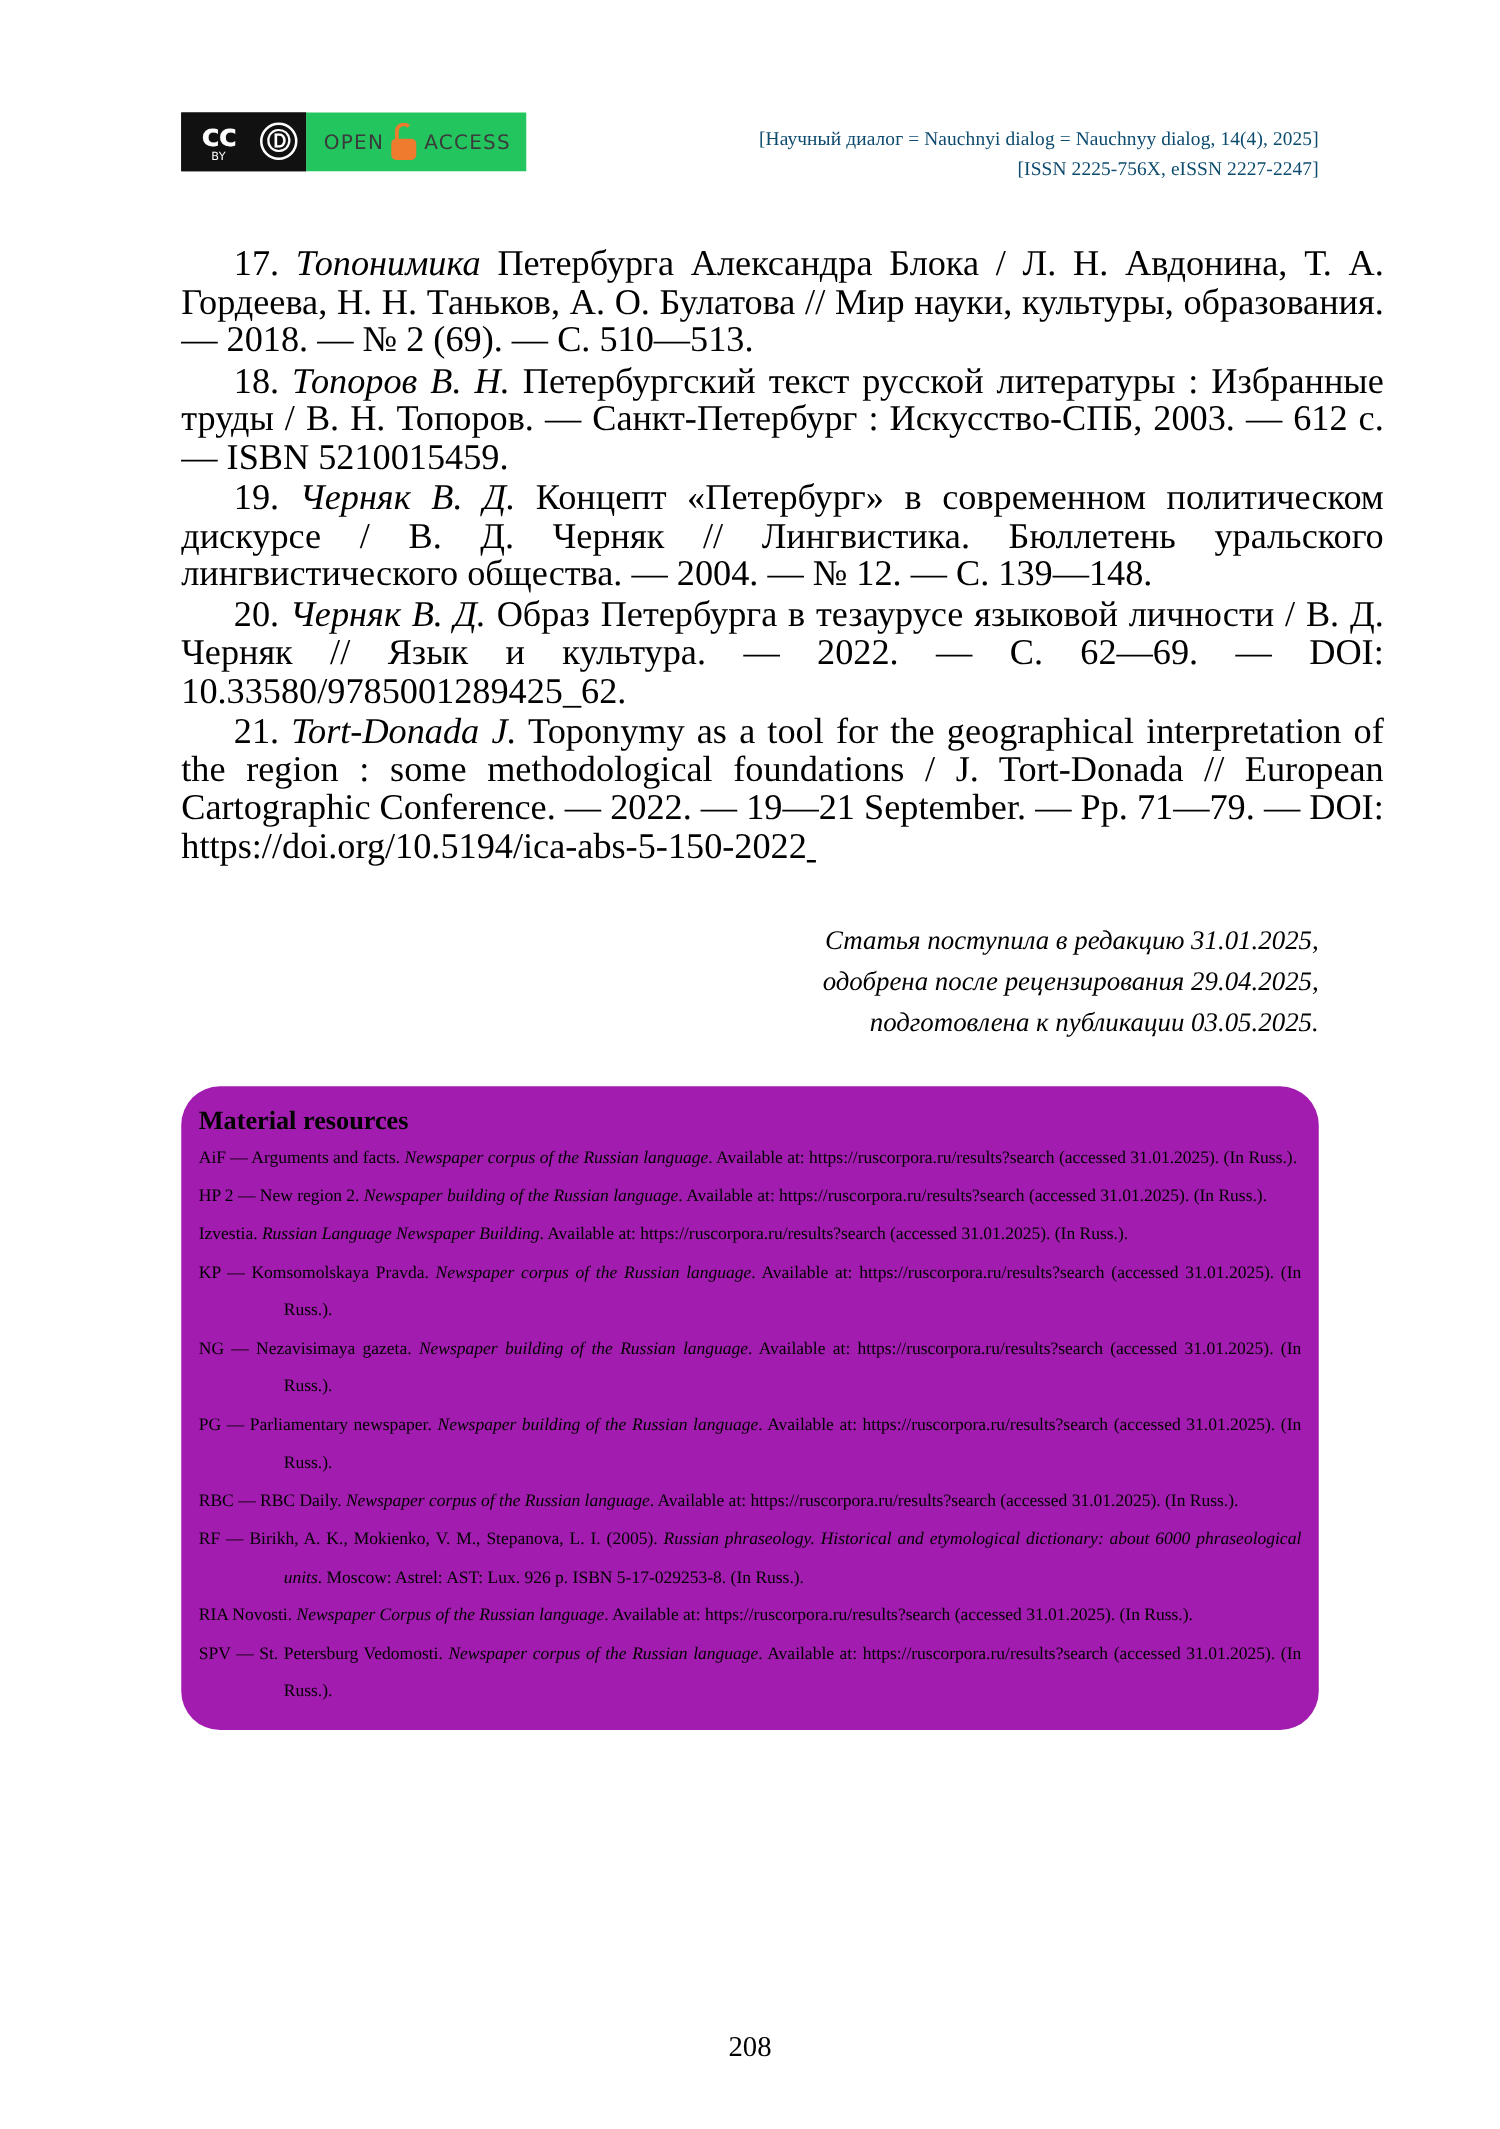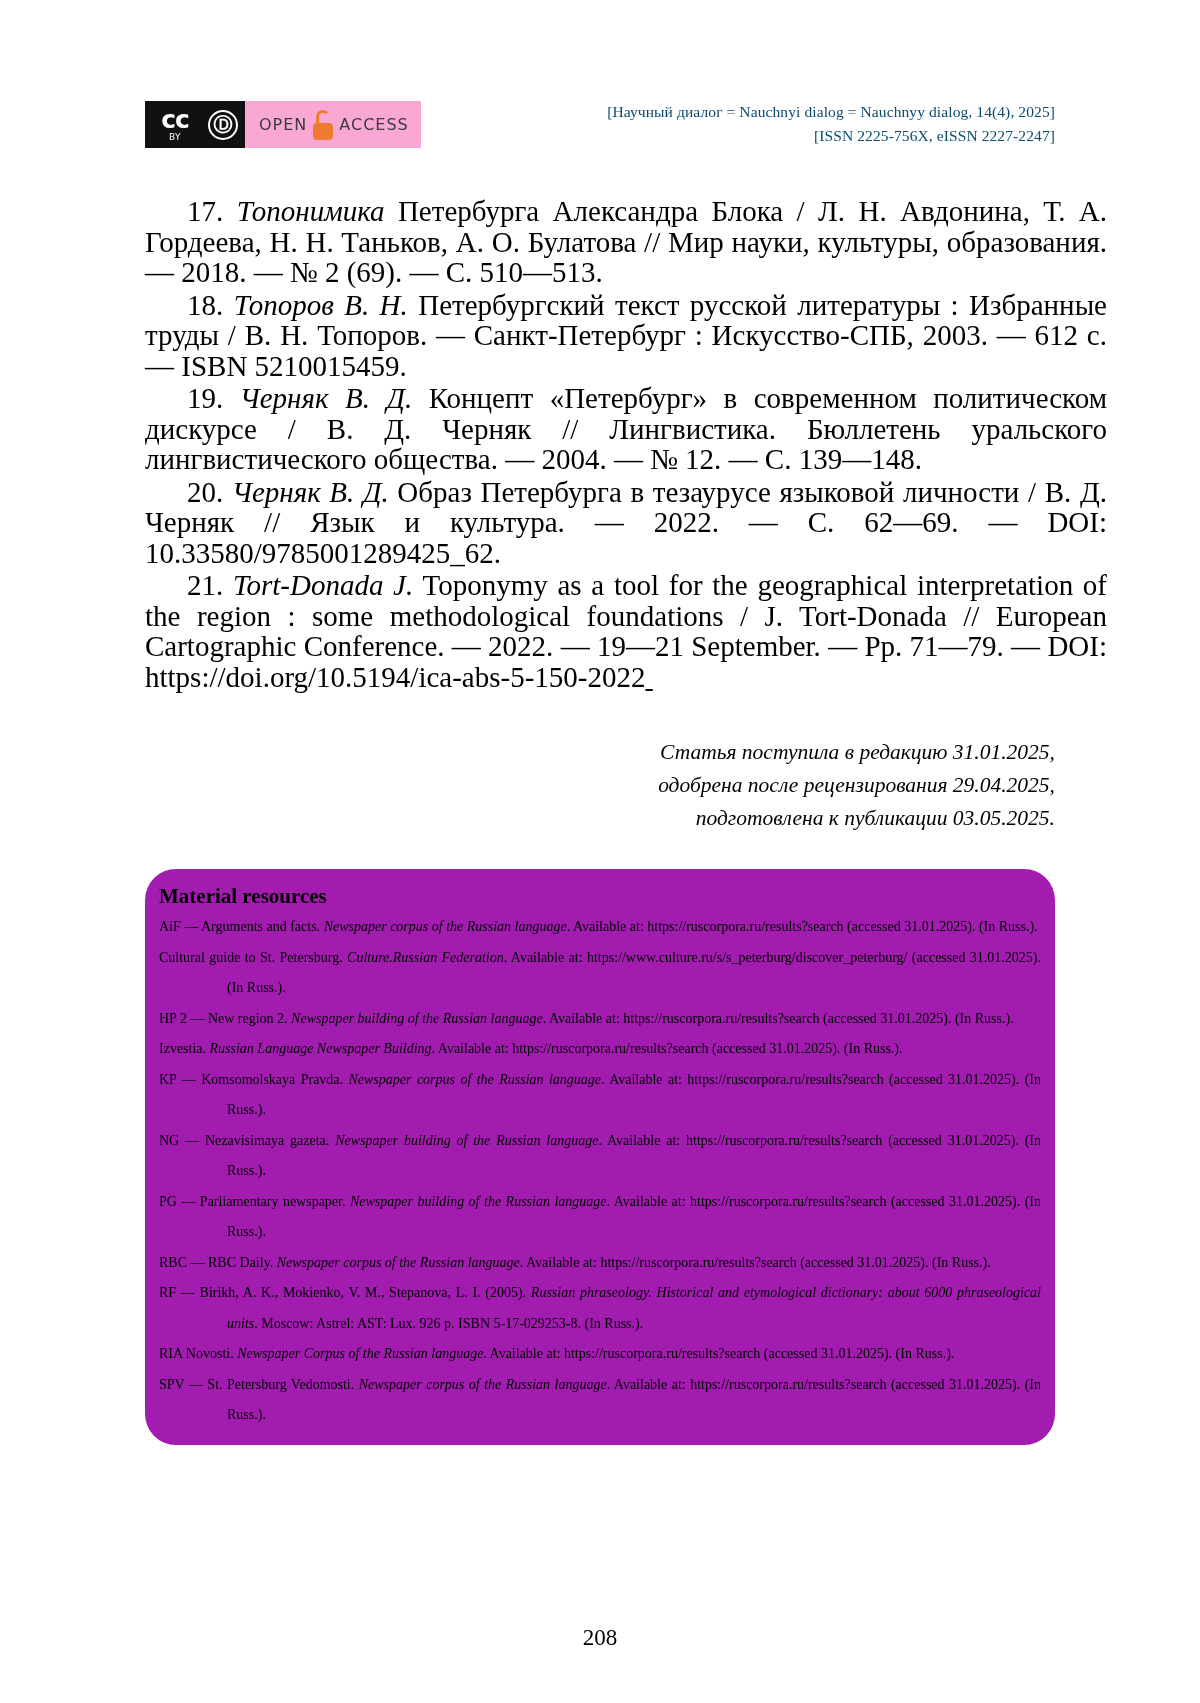--- a/index.html
+++ b/index.html
@@ -14,21 +14,21 @@
   .page {
     position: relative;
     width: 1200px;
     height: 1703px;
     padding: 0;
   }
 
   
   .header {
     display: flex;
-    align-items: flex-end;
+    align-items: center;
     justify-content: space-between;
     padding: 78px 145px 0 145px;
     gap: 45px;
   }
   .badges {
     display: flex;
     align-items: center;
     gap: 0;
   }
   .cc-badge {
@@ -70,21 +70,21 @@
     border-radius: 50%;
     border: 2.5px solid #fff;
     display: flex; align-items: center; justify-content: center;
     font-family: "DejaVu Serif", serif;
     font-size: 19px;
     color: #fff;
     font-weight: bold;
   }
   .oa-badge {
     height: 47px;
-    background: #f9a8d4;
+    background: #22c55e;
     display: flex;
     align-items: center;
     padding: 0 12px 0 14px;
     gap: 6px;
   }
   .oa-text {
     font-family: "DejaVu Sans", sans-serif;
     font-size: 16px;
     letter-spacing: 1px;
     color: #3b3b3b;
@@ -218,21 +218,20 @@
   <div class="dates">
     <div>Статья поступила в редакцию 31.01.2025,</div>
     <div>одобрена после рецензирования 29.04.2025,</div>
     <div>подготовлена к публикации 03.05.2025.</div>
   </div>
 
   <div class="mat-block" style="background: #a21caf; border-radius: 31px;">
     <div class="mat-title">Material resources</div>
     <div id="mat-list">
         <div class="mat-item">AiF — Arguments and facts. <span class="it">Newspaper corpus of the Russian language</span>. Available at: https://ruscorpora.ru/results?search (accessed 31.01.2025). (In Russ.).</div>
-        <div class="mat-item">Cultural guide to St. Petersburg. <span class="it">Culture.Russian Federation</span>. Available at: https://www.culture.ru/s/s_peterburg/discover_peterburg/ (accessed 31.01.2025). (In Russ.).</div>
         <div class="mat-item">HP 2 — New region 2. <span class="it">Newspaper building of the Russian language</span>. Available at: https://ruscorpora.ru/results?search (accessed 31.01.2025). (In Russ.).</div>
         <div class="mat-item">Izvestia. <span class="it">Russian Language Newspaper Building</span>. Available at: https://ruscorpora.ru/results?search (accessed 31.01.2025). (In Russ.).</div>
         <div class="mat-item">KP — Komsomolskaya Pravda. <span class="it">Newspaper corpus of the Russian language</span>. Available at: https://ruscorpora.ru/results?search (accessed 31.01.2025). (In Russ.).</div>
         <div class="mat-item">NG — Nezavisimaya gazeta. <span class="it">Newspaper building of the Russian language</span>. Available at: https://ruscorpora.ru/results?search (accessed 31.01.2025). (In Russ.).</div>
         <div class="mat-item">PG — Parliamentary newspaper. <span class="it">Newspaper building of the Russian language</span>. Available at: https://ruscorpora.ru/results?search (accessed 31.01.2025). (In Russ.).</div>
         <div class="mat-item">RBC — RBC Daily. <span class="it">Newspaper corpus of the Russian language</span>. Available at: https://ruscorpora.ru/results?search (accessed 31.01.2025). (In Russ.).</div>
         <div class="mat-item">RF — Birikh, A. K., Mokienko, V. M., Stepanova, L. I. (2005). <span class="it">Russian phraseology. Historical and etymological dictionary: about 6000 phraseological units</span>. Moscow: Astrel: AST: Lux. 926 p. ISBN 5-17-029253-8. (In Russ.).</div>
         <div class="mat-item">RIA Novosti. <span class="it">Newspaper Corpus of the Russian language</span>. Available at: https://ruscorpora.ru/results?search (accessed 31.01.2025). (In Russ.).</div>
         <div class="mat-item">SPV — St. Petersburg Vedomosti. <span class="it">Newspaper corpus of the Russian language</span>. Available at: https://ruscorpora.ru/results?search (accessed 31.01.2025). (In Russ.).</div>
       </div>

